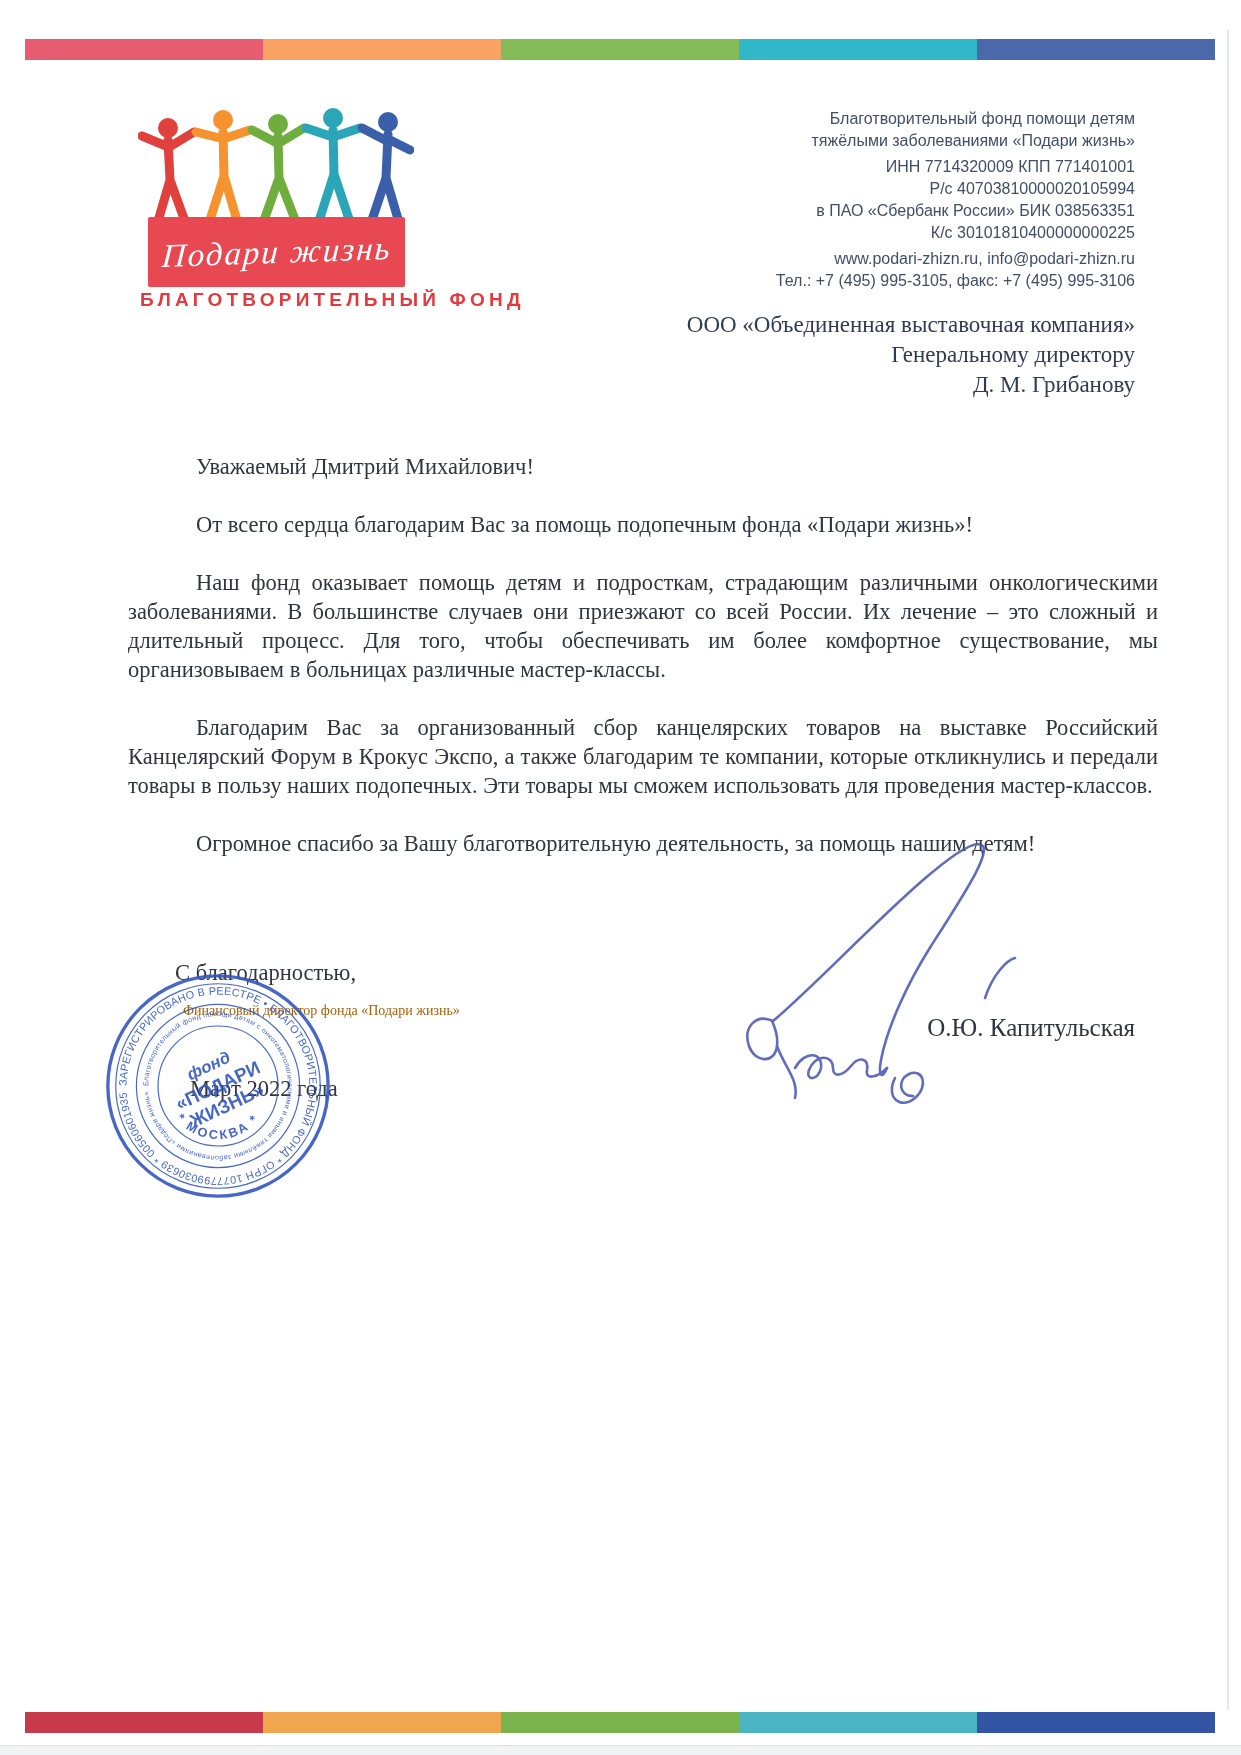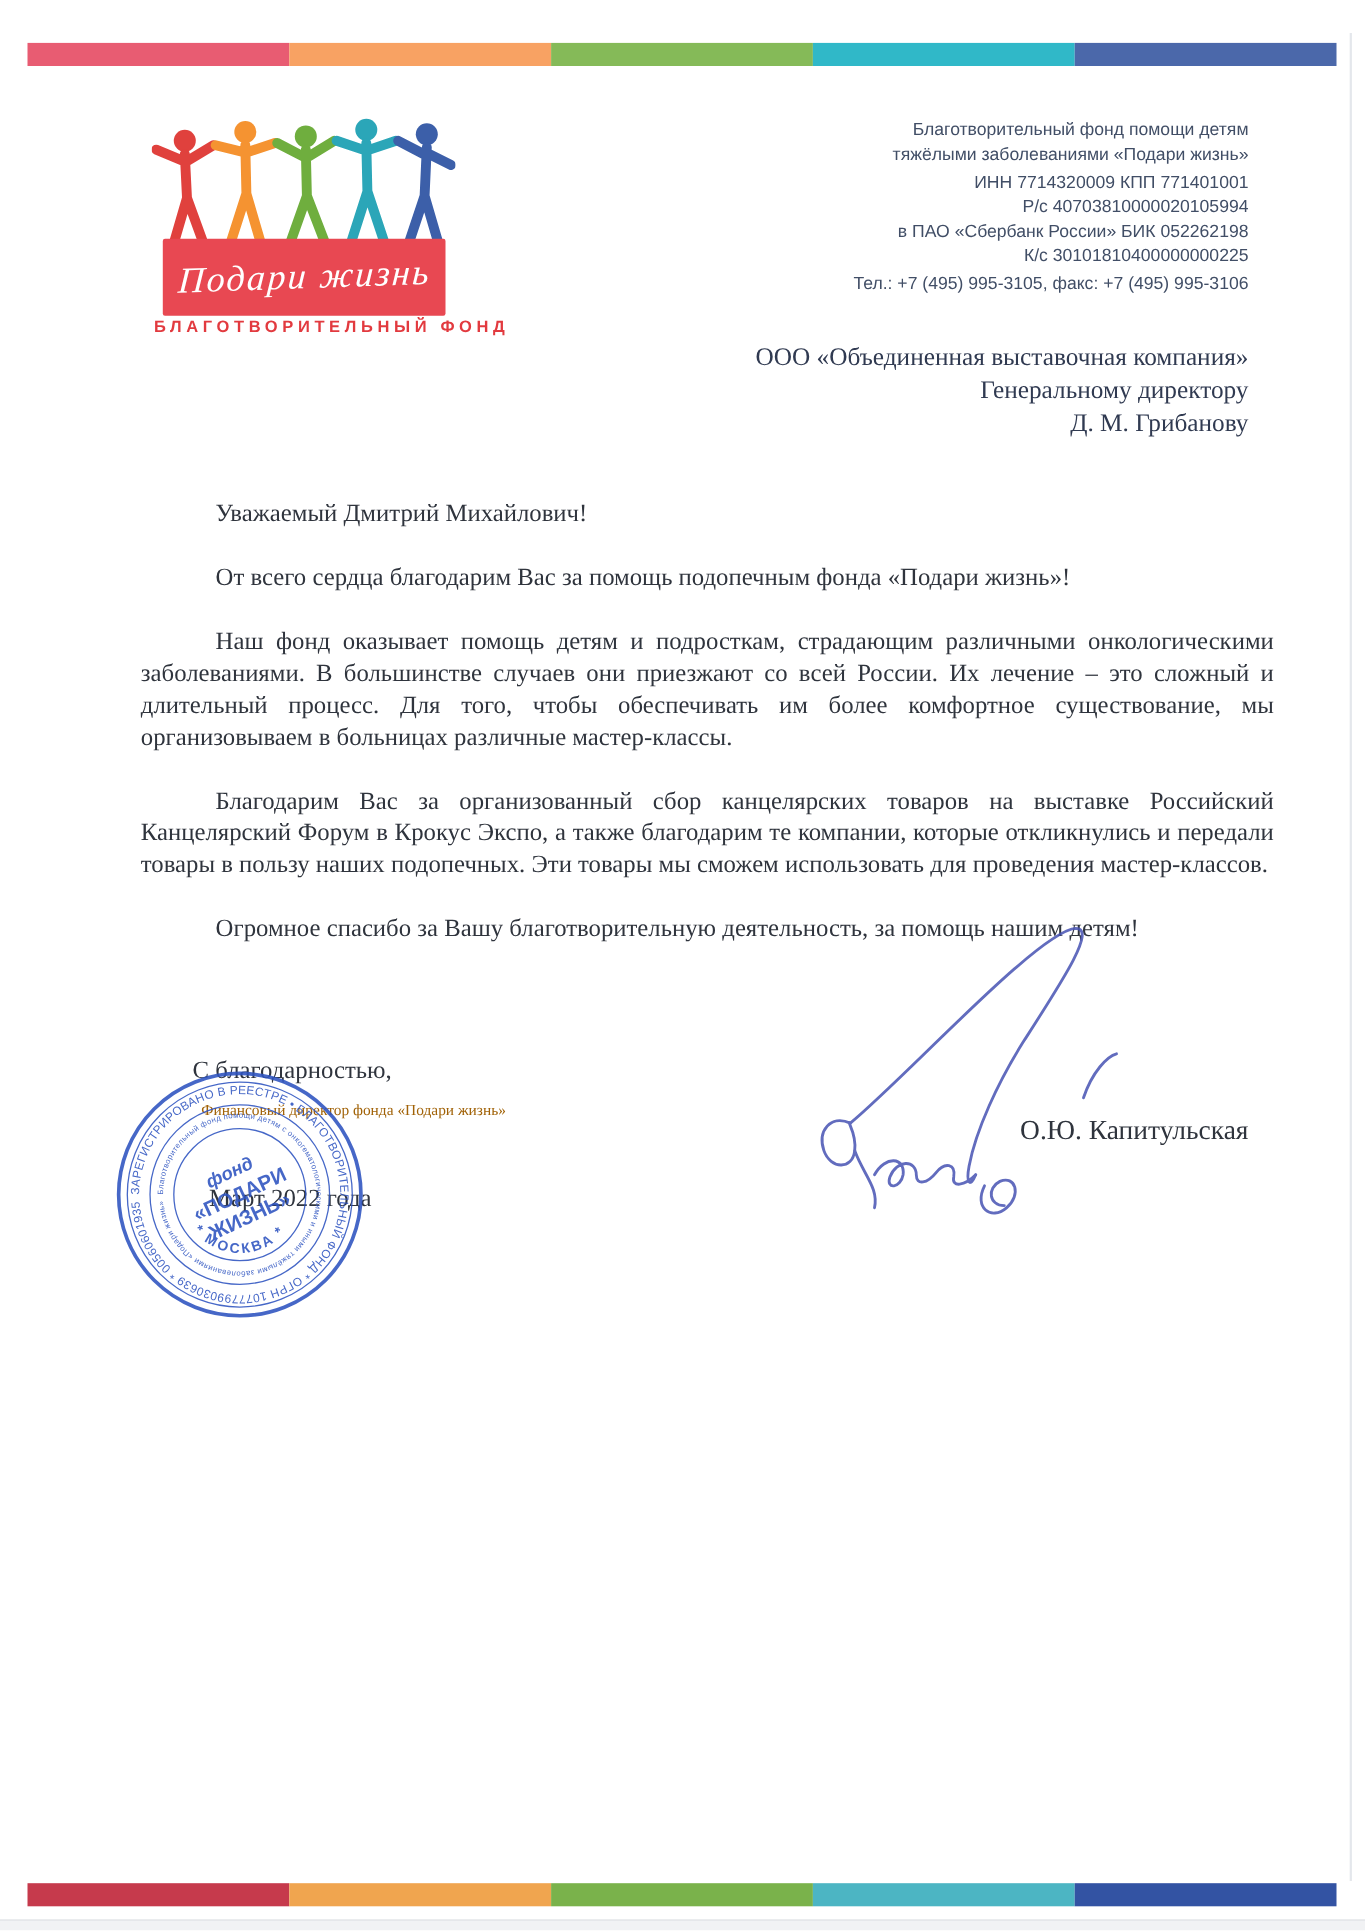--- a/index.html
+++ b/index.html
@@ -11,21 +11,21 @@
   .stripe-bottom{top:1712px;}
   .stripe span{flex:1 1 0;}
   
   .logo-figures{position:absolute;left:138px;top:106px;}
   .logo-box{position:absolute;left:148px;top:217px;width:257px;height:70px;
             display:flex;align-items:center;justify-content:center;border-radius:2px;}
   .logo-wordmark{color:#ffffff;font-style:italic;font-size:33px;letter-spacing:2px;
                  transform:rotate(-2deg) skewX(-6deg);white-space:nowrap;}
   .logo-caption{position:absolute;left:140px;top:289px;width:274px;text-align:center;
                 font-family:"Liberation Sans","DejaVu Sans",sans-serif;font-weight:bold;
-                font-size:15px;letter-spacing:4.2px;white-space:nowrap;}
+                font-size:19px;letter-spacing:4.2px;white-space:nowrap;}
   
   .org-info{position:absolute;right:106px;top:108px;width:560px;text-align:right;
             font-family:"Liberation Sans","DejaVu Sans",sans-serif;
             font-size:16px;line-height:22px;color:#414e66;}
   .org-info .grp{margin-bottom:4px;}
   
   .addressee{position:absolute;right:106px;top:310px;width:700px;text-align:right;
              font-size:23px;line-height:30px;color:#303a51;}
   
   .letter-body{position:absolute;left:107px;top:452px;width:1030px;
@@ -87,24 +87,25 @@
   <div class="logo-caption" style="color: rgb(226, 58, 63);">БЛАГОТВОРИТЕЛЬНЫЙ ФОНД</div>
 
   <div class="org-info">
     <div class="grp">
       <div>Благотворительный фонд помощи детям</div>
       <div>тяжёлыми заболеваниями «Подари жизнь»</div>
     </div>
     <div class="grp">
       <div>ИНН 7714320009 КПП 771401001</div>
       <div>Р/с 40703810000020105994</div>
-      <div>в ПАО «Сбербанк России» БИК 052262198</div>
+      <div>в ПАО «Сбербанк России» БИК 038563351</div>
       <div>К/с  30101810400000000225</div>
     </div>
     <div class="grp">
+      <div>www.podari-zhizn.ru, info@podari-zhizn.ru</div>
       <div>Тел.: +7 (495) 995-3105, факс: +7 (495) 995-3106</div>
     </div>
   </div>
 
   <div class="addressee">
     <div>ООО «Объединенная выставочная компания»</div>
     <div>Генеральному директору</div>
     <div>Д. М. Грибанову</div>
   </div>
 

